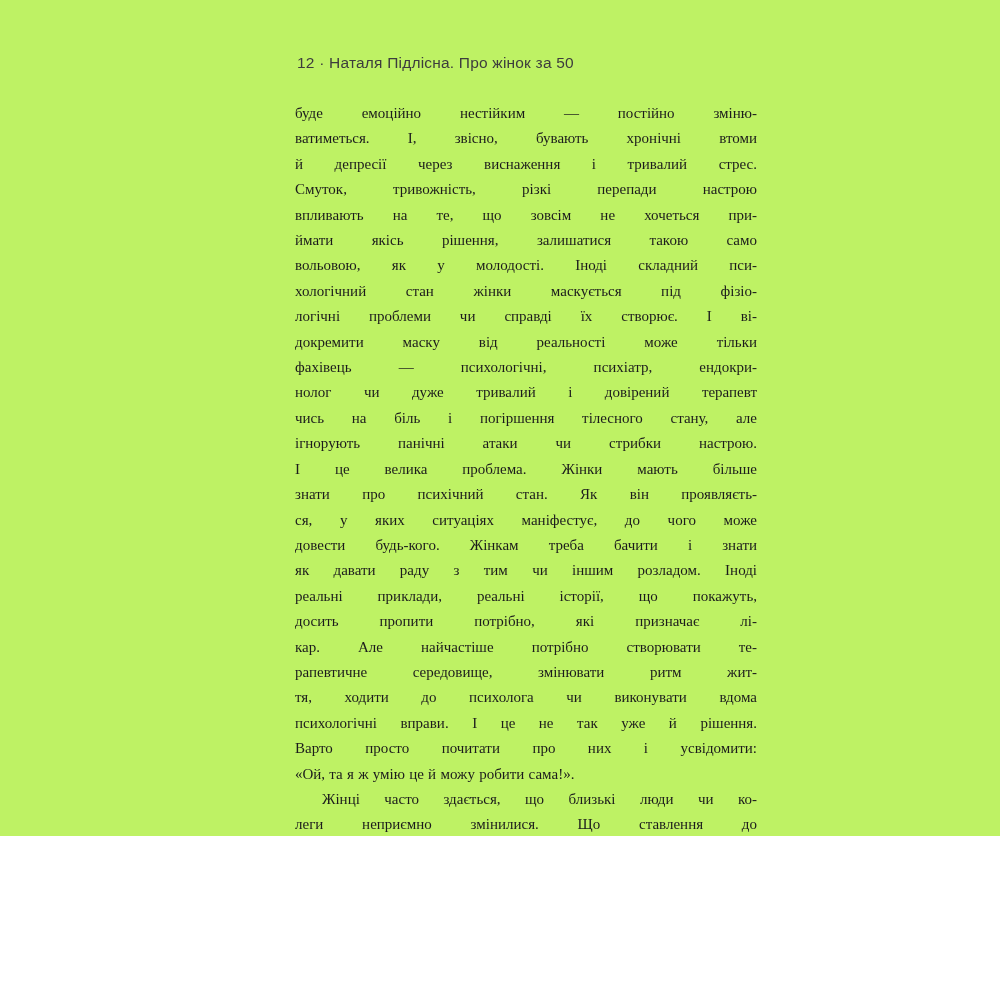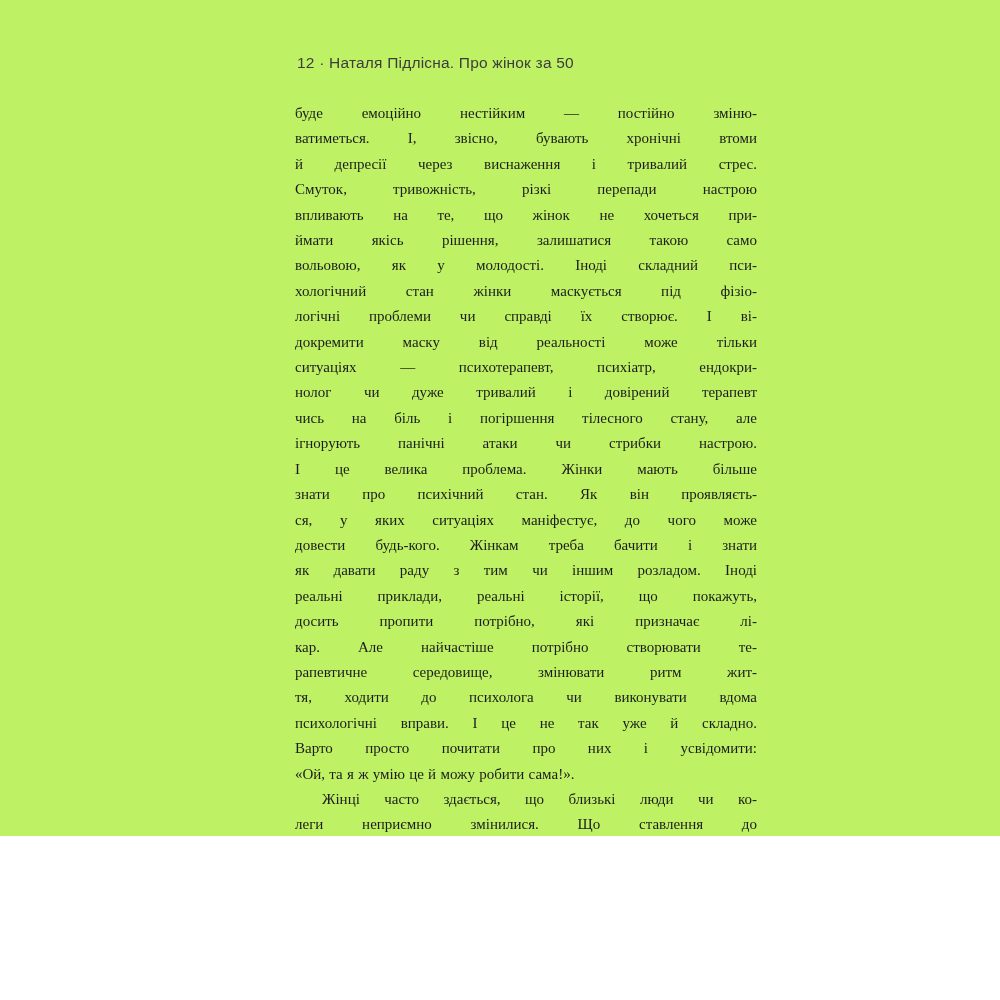--- a/index.html
+++ b/index.html
@@ -50,44 +50,44 @@
 
   <div class="running-header">12 · Наталя Підлісна. Про жінок за 50</div>
 
   <div class="text-column">
 
     <div class="paragraph">
       <div class="line">буде емоційно нестійким — постійно зміню-</div>
       <div class="line">ватиметься. І, звісно, бувають хронічні втоми</div>
       <div class="line">й депресії через виснаження і тривалий стрес.</div>
       <div class="line">Смуток, тривожність, різкі перепади настрою</div>
-      <div class="line">впливають на те, що жінок не хочеться при-</div>
+      <div class="line">впливають на те, що зовсім не хочеться при-</div>
       <div class="line">ймати якісь рішення, залишатися такою само</div>
       <div class="line">вольовою, як у молодості. Іноді складний пси-</div>
       <div class="line">хологічний стан жінки маскується під фізіо-</div>
       <div class="line">логічні проблеми чи справді їх створює. І ві-</div>
       <div class="line">докремити маску від реальності може тільки</div>
-      <div class="line">ситуаціях — психотерапевт, психіатр, ендокри-</div>
+      <div class="line">фахівець — психологічні, психіатр, ендокри-</div>
       <div class="line">нолог чи дуже тривалий і довірений терапевт</div>
     </div>
 
     <div class="paragraph">
       <div class="line">чись на біль і погіршення тілесного стану, але</div>
       <div class="line">ігнорують панічні атаки чи стрибки настрою.</div>
       <div class="line">І це велика проблема. Жінки мають більше</div>
       <div class="line">знати про психічний стан. Як він проявляєть-</div>
       <div class="line">ся, у яких ситуаціях маніфестує, до чого може</div>
       <div class="line">довести будь-кого. Жінкам треба бачити і знати</div>
       <div class="line">як давати раду з тим чи іншим розладом. Іноді</div>
       <div class="line">реальні приклади, реальні історії, що покажуть,</div>
       <div class="line">досить пропити потрібно, які призначає лі-</div>
       <div class="line">кар. Але найчастіше потрібно створювати те-</div>
       <div class="line">рапевтичне середовище, змінювати ритм жит-</div>
       <div class="line">тя, ходити до психолога чи виконувати вдома</div>
-      <div class="line">психологічні вправи. І це не так уже й складно.</div>
+      <div class="line">психологічні вправи. І це не так уже й рішення.</div>
       <div class="line">Варто просто почитати про них і усвідомити:</div>
       <div class="line para-end">«Ой, та я ж умію це й можу робити сама!».</div>
     </div>
 
     <div class="paragraph">
       <div class="line indent">Жінці часто здається, що близькі люди чи ко-</div>
       <div class="line">леги неприємно змінилися. Що ставлення до</div>
     </div>
 
   </div>

